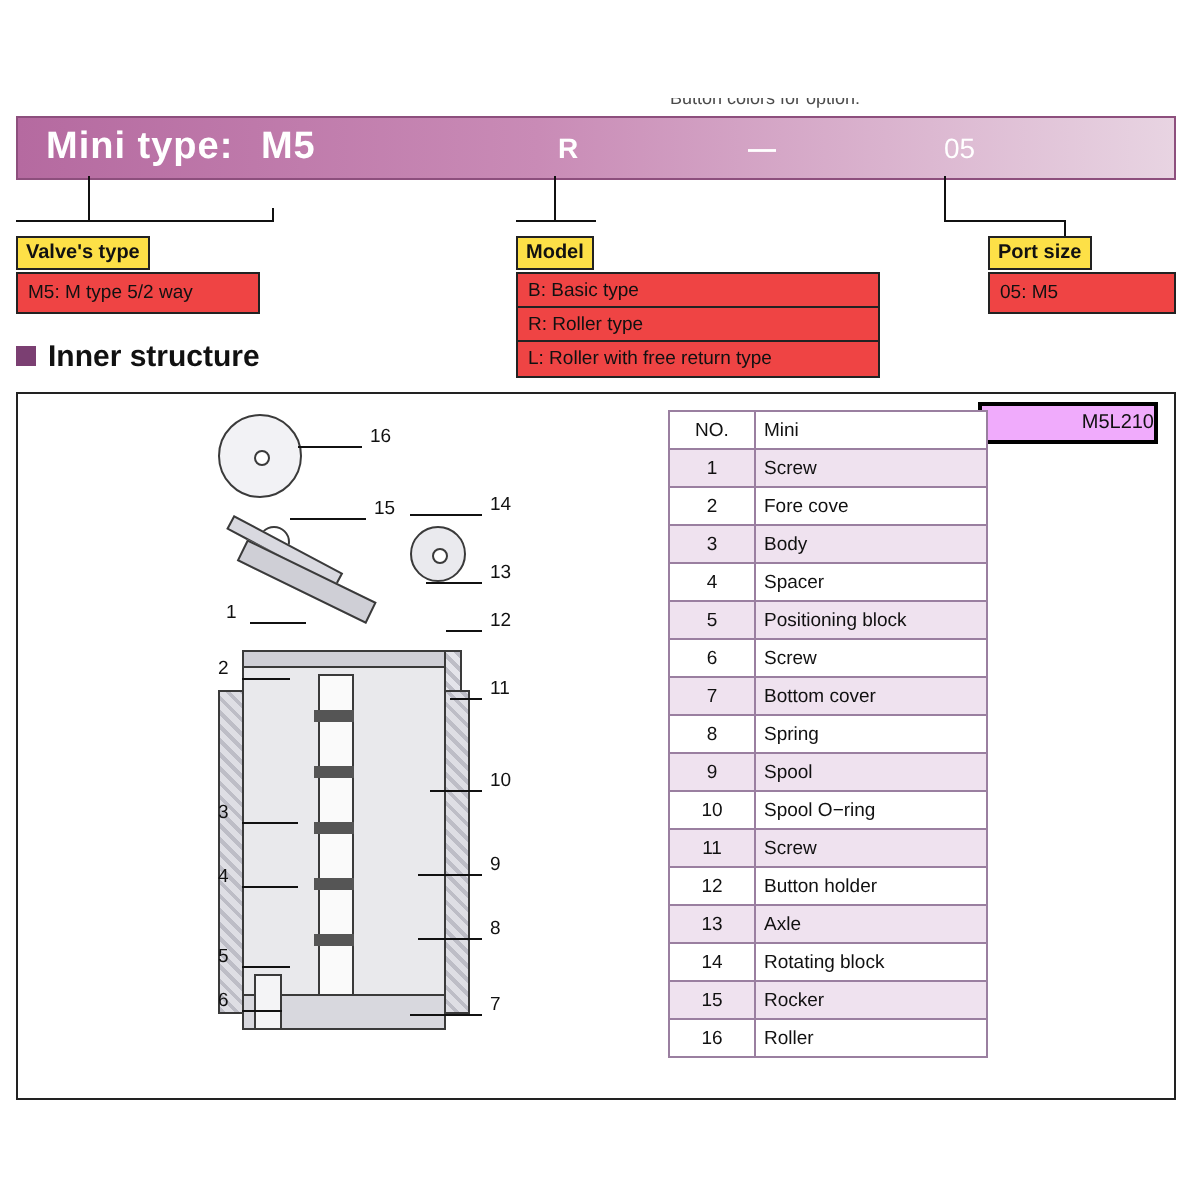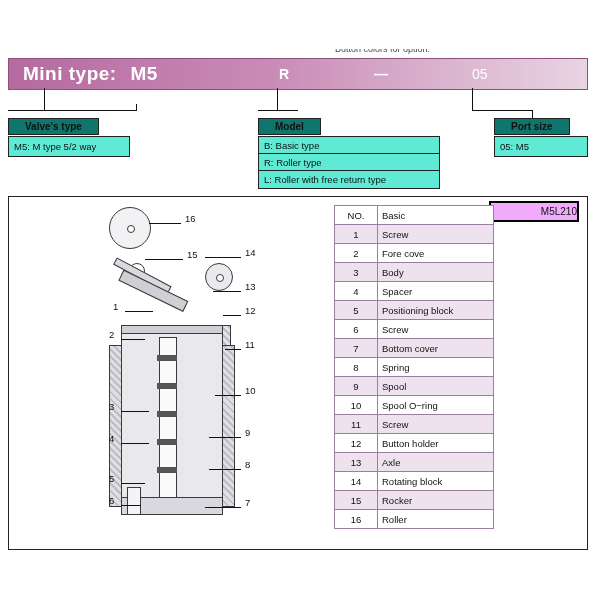--- a/index.html
+++ b/index.html
@@ -33,26 +33,26 @@
   .code-dash{left:365px;font-size:14px;font-weight:bold;}
   .code-05{left:463px;font-size:14px;font-weight:normal;}
 
   
   .ln{position:absolute;background:#111;}
   .vl{width:1px;}
   .hl{height:1px;}
 
   
   .box{
-    position:absolute;border:1px solid #222;background:#5eead4;
+    position:absolute;border:1px solid #222;background:#ef4444;
     font-size:9.5px;line-height:15px;color:#111;
   }
   .box-title{
-    position:absolute;border:1px solid #222;background:#0f766e;
-    font-size:10px;font-weight:bold;padding:2px 16px;color:#111;
+    position:absolute;border:1px solid #222;background:#fde047;
+    font-size:10px;font-weight:bold;padding:2px 4px;color:#111;
   }
   .valve-type-title{left:8px;top:118px;}
   .valve-type-box{left:8px;top:136px;width:120px;height:19px;}
   .valve-type-box span{display:block;padding:2px 5px;}
 
   .model-title{left:258px;top:118px;}
   .model-box{left:258px;top:136px;width:180px;height:51px;}
   .model-box .r{display:block;height:17px;line-height:17px;padding-left:5px;border-bottom:1px solid #222;box-sizing:border-box;}
   .model-box .r:last-child{border-bottom:none;}
 
@@ -177,20 +177,23 @@
     <span class="r">B:  Basic type</span>
     <span class="r">R:  Roller type</span>
     <span class="r">L:  Roller with free return type</span>
   </div>
 
   <div class="box-title port-title">Port size</div>
   <div class="box port-box">
     <span>05:  M5</span>
   </div>
 
+  <div class="sec-head">
+    <span class="sq"></span><span>Inner structure</span>
+  </div>
 
   <div class="panel">
 
     <div class="code-tag">M5L210</div>
 
     <div class="draw">
 
       <div class="g roller"></div>
       <div class="g rocker"></div>
       <div class="g lever"></div>
@@ -243,21 +246,21 @@
       <div class="num" style="left:100px;top:204px;">3</div>
       <div class="num" style="left:100px;top:236px;">4</div>
       <div class="num" style="left:100px;top:276px;">5</div>
       <div class="num" style="left:100px;top:298px;">6</div>
     </div>
 
     <table class="tbl">
       <tbody>
         <tr class="head">
           <td class="c-no">NO.</td>
-          <td>Basic</td>
+          <td>Mini</td>
         </tr>
         <tr class="alt">
             <td class="c-no">1</td>
             <td>Screw</td>
           </tr>
         <tr class="plain">
             <td class="c-no">2</td>
             <td>Fore cove</td>
           </tr>
         <tr class="alt">

